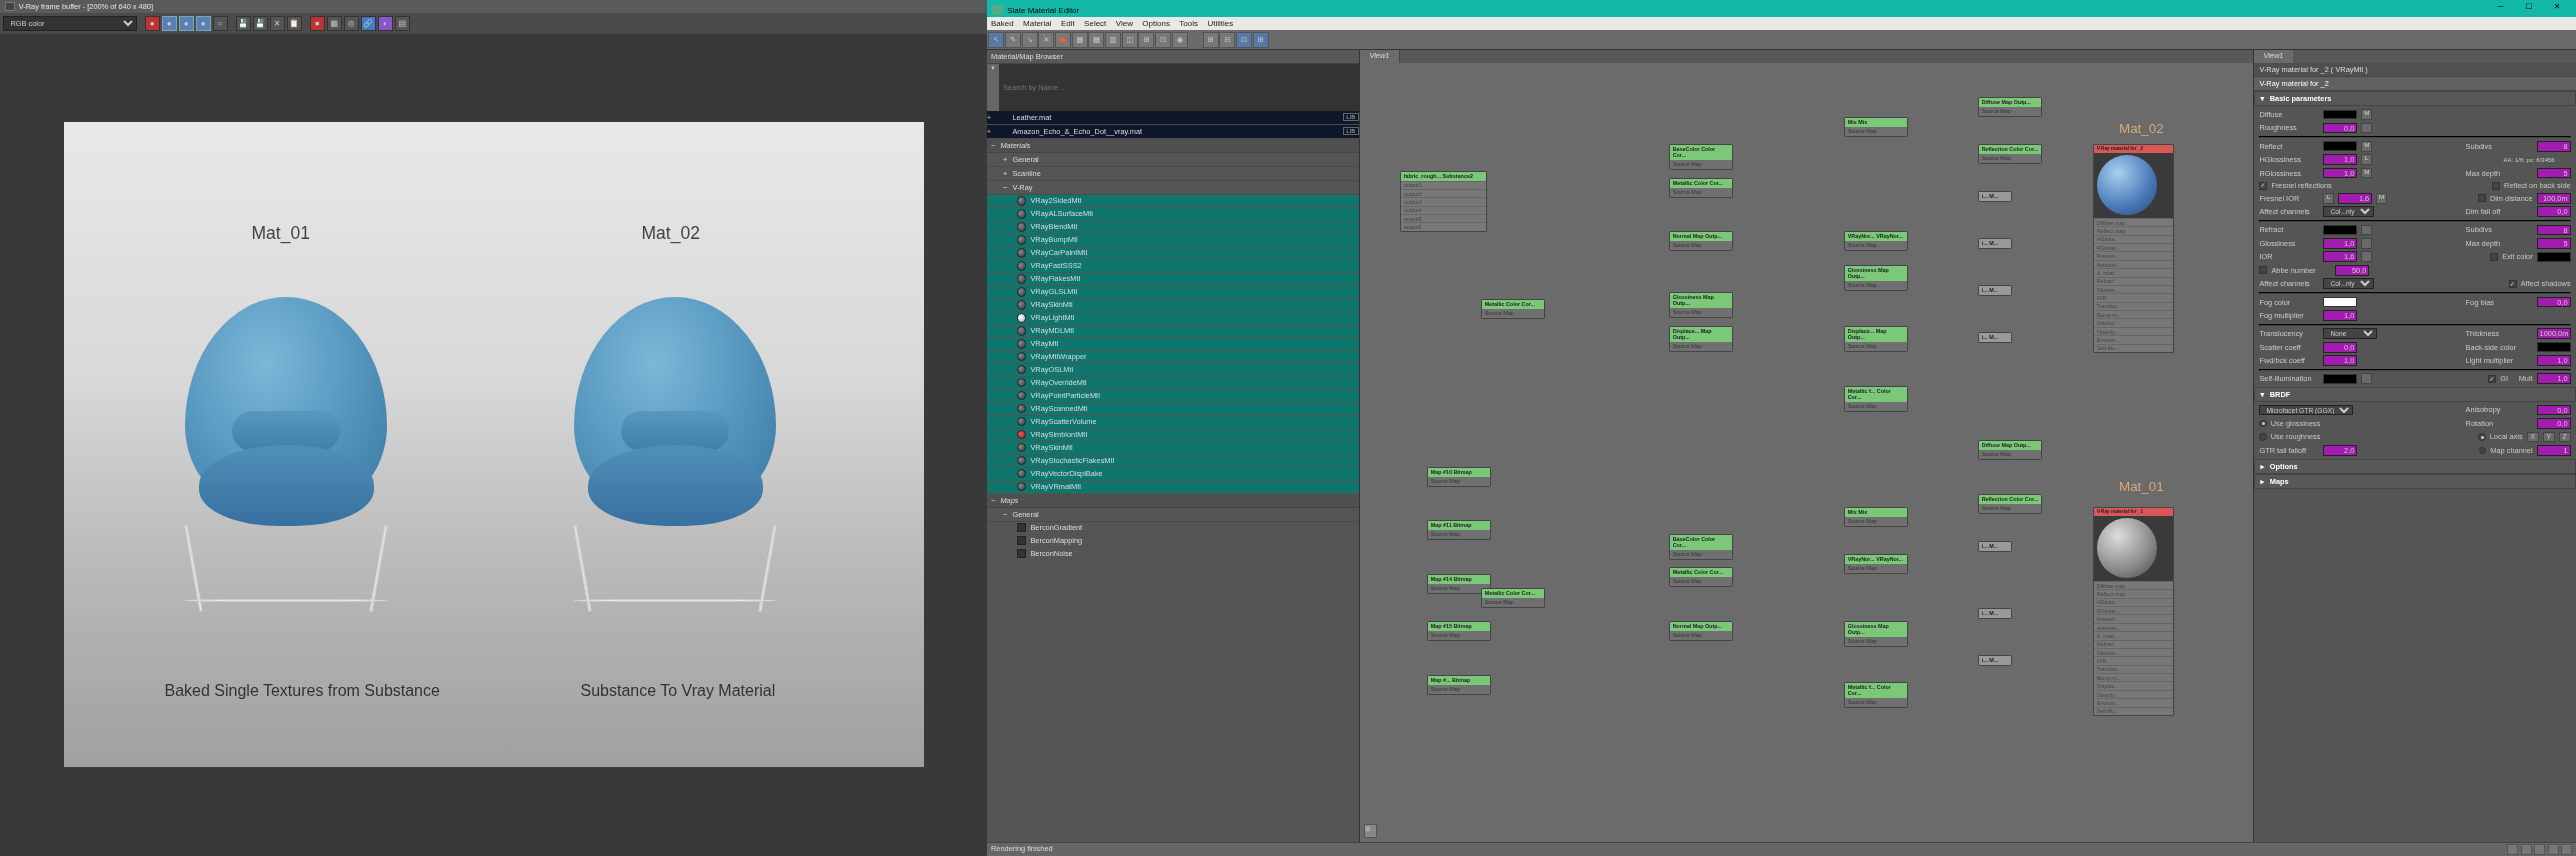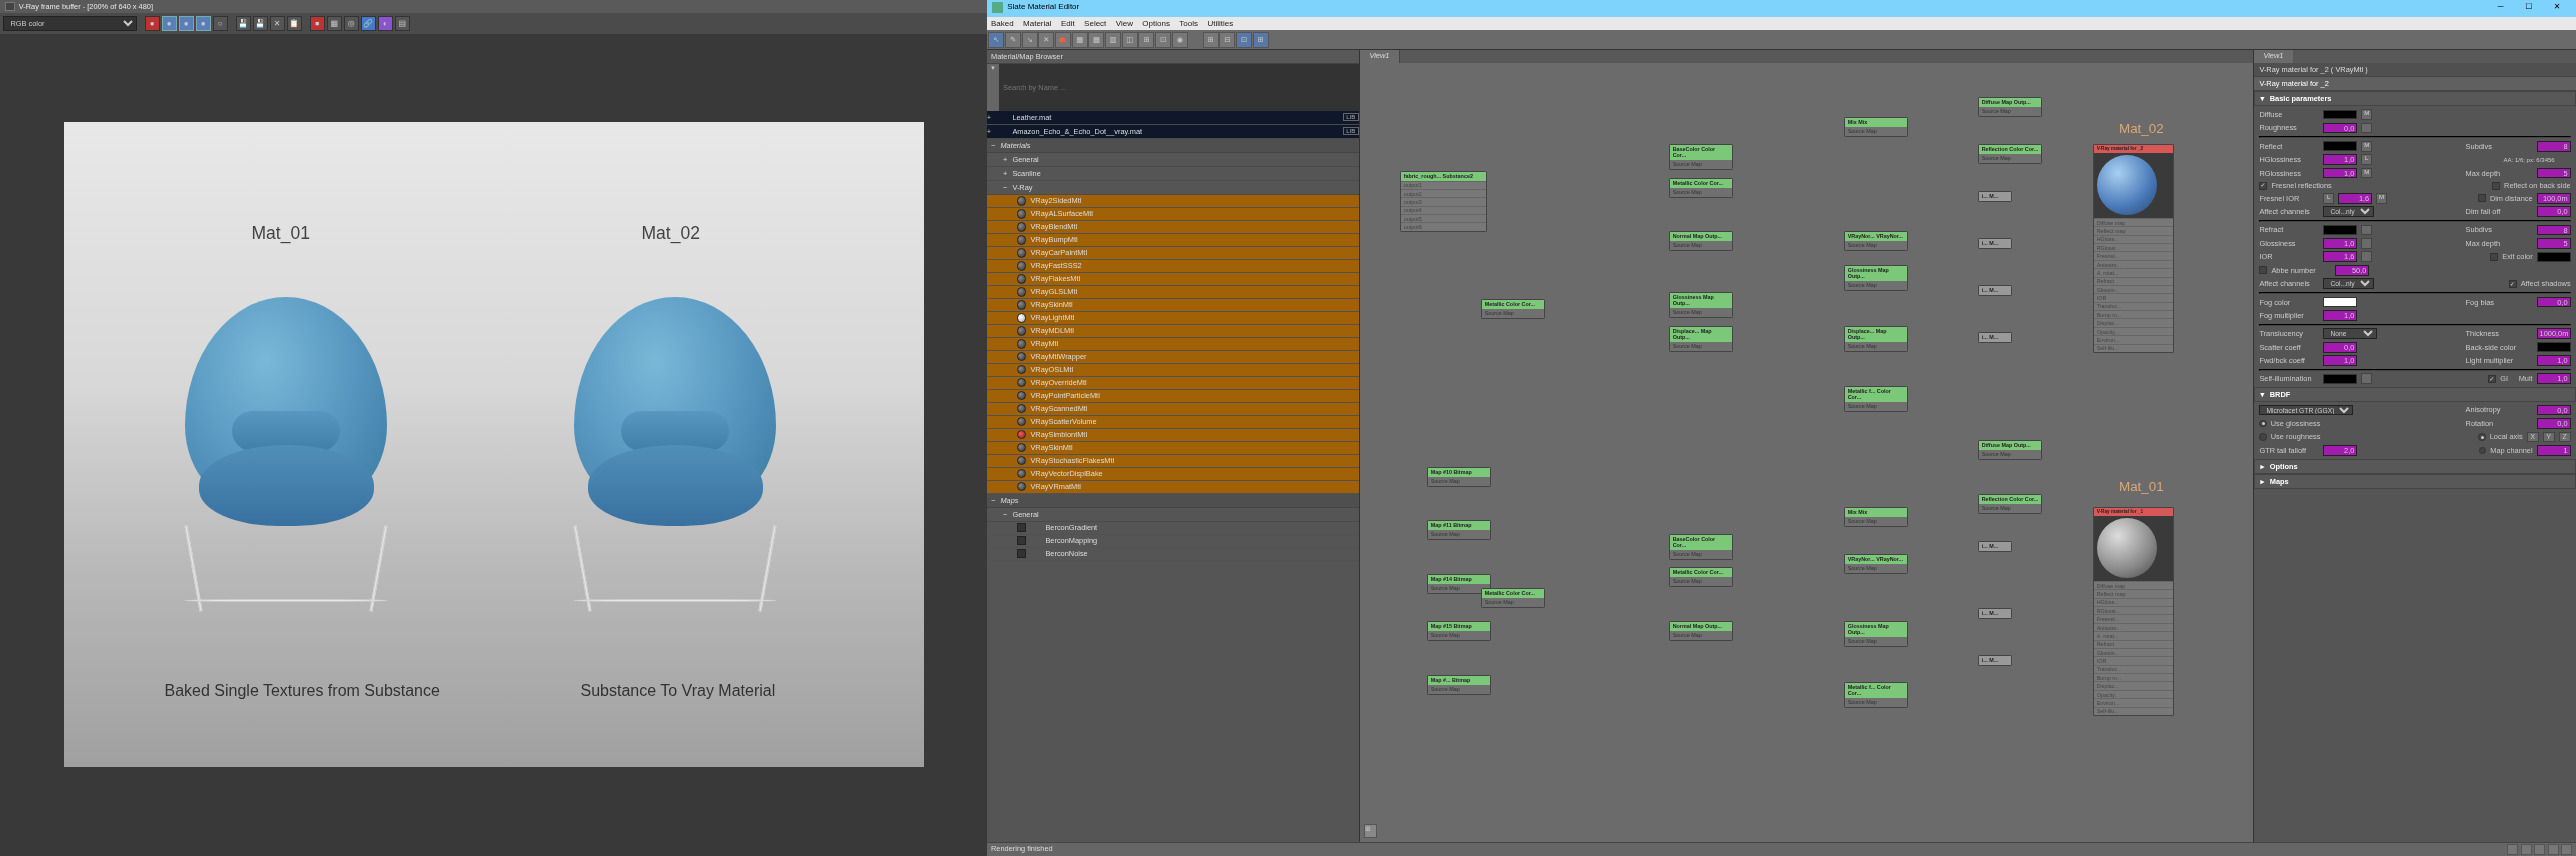--- a/index.html
+++ b/index.html
@@ -33,21 +33,21 @@
 .leg-b { left: -6.7px; top: 74px; width: 202px; height: 2.7px; border-radius: 50%; }
 .chair-label { position: absolute; top: 101px; font-size: 17.5px; color: #444; font-weight: 400; }
 .lbl-1 { left: 188px; }
 .lbl-2 { left: 578px; }
 .chair-caption { position: absolute; bottom: 67px; font-size: 16px; color: #333; }
 .cap-1 { left: 101px; }
 .cap-2 { left: 517px; }
 
 
 .sme { flex: 1; background: #4a4a4a; display: flex; flex-direction: column; }
-.sme-title { background: #7dd3fc; color: #000; padding: 2px 5.4px; font-size: 8px; display: flex; align-items: flex-start; }
+.sme-title { background: #14b8a6; color: #000; padding: 2px 5.4px; font-size: 8px; display: flex; align-items: flex-end; }
 .sme-title .ico { width: 10.8px; height: 10.8px; background: #5a8; margin-right: 4px; }
 .sme-title .winbtns { margin-left: auto; display: flex; gap: 1.3px; }
 .sme-title .winbtn { width: 27px; height: 13.4px; text-align: center; }
 .sme-menu { background: #e8e8e8; padding: 2px 4px; font-size: 8px; color: #222; display: flex; gap: 9.4px; }
 .sme-tools { background: #6a6a6a; padding: 1.3px; display: flex; gap: 0.7px; border-bottom: 0.7px solid #333; }
 .sme-tools .tb { width: 16px; height: 16px; background: #787878; border: 0.7px solid #555; display: inline-flex; align-items: center; justify-content: center; font-size: 7.4px; }
 .sme-tools .tb.on { background: #5878a8; }
 .sme-body { flex: 1; display: flex; min-height: 0; }
 
 
@@ -57,28 +57,28 @@
 .browser-search .ex { width: 12px; background: #666; text-align: center; }
 .browser-search input { flex: 1; background: #333; border: none; color: #ccc; padding: 19px 4px; font-size: 7.4px; }
 .lib-row { display: flex; background: #0f172a; border-bottom: 0.7px solid #4a4a4a; padding: 2px 0; align-items: center; gap: 16px; }
 .lib-row .ex { width: 9.4px; color: #ccc; }
 .lib-row .nm { flex: 1; color: #ddd; font-size: 7.4px; }
 .lib-row .lbl { font-size: 6px; color: #aaa; border: 0.7px solid #666; padding: 0 2.7px; }
 .cat-hdr { background: #4f4f4f; padding: 2px 4px; font-size: 7.4px; color: #ddd; font-style: italic; display: flex; border-bottom: 0.7px solid #444; }
 .cat-hdr .ex { width: 9.4px; }
 .sub-hdr { background: #555; padding: 2px 4px 2px 16px; font-size: 7.4px; color: #ddd; display: flex; border-bottom: 0.7px solid #4a4a4a; }
 .sub-hdr .ex { width: 9.4px; }
-.mat-item { display: flex; align-items: flex-start; padding: 1.3px 4px 1.3px 30px; background: #a16207; border-bottom: 0.7px solid #525252; gap: 4px; }
+.mat-item { display: flex; align-items: flex-start; padding: 1.3px 4px 1.3px 30px; background: #0f766e; border-bottom: 0.7px solid #525252; gap: 4px; }
 .mat-item .sw { width: 9.4px; height: 9.4px; border-radius: 50%; background: radial-gradient(circle at 35% 35%, #888, #333); border: 0.7px solid #222; flex-shrink: 0; }
 .mat-item .sw.red { background: radial-gradient(circle at 35% 35%, #f55, #822); }
 .mat-item .sw.white { background: radial-gradient(circle at 35% 35%, #fff, #aaa); }
 .mat-item .nm { font-size: 7.4px; color: #ddd; }
 .map-item { display: flex; align-items: center; padding: 1.3px 4px 1.3px 30px; background: #555; border-bottom: 0.7px solid #525252; gap: 4px; }
 .map-item .sw { width: 9.4px; height: 9.4px; background: #333; border: 0.7px solid #222; }
-.map-item .nm { font-size: 7.4px; color: #ddd; margin-left: 15px; }
+.map-item .nm { font-size: 7.4px; color: #ddd; }
 
 
 .graph { flex: 1; background: #6b6b6b; position: relative; overflow: hidden; }
 .graph-tabs { position: absolute; top: 0; left: 0; right: 0; height: 13.4px; background: #585858; display: flex; }
 .graph-tab { padding: 1.3px 9.4px; background: #6b6b6b; color: #ddd; font-size: 7.4px; font-style: italic; border-right: 0.7px solid #444; }
 .node { position: absolute; width: 64px; background: #707070; border: 0.7px solid #444; font-size: 5.4px; border-radius: 1.3px; }
 .node-hdr { padding: 1.3px 2.7px; font-weight: bold; color: #222; }
 .node-body { padding: 1.3px 2.7px; color: #333; line-height: 1.2; }
 .node.green .node-hdr { background: #7ac878; }
 .node.gray .node-hdr { background: #999; }

